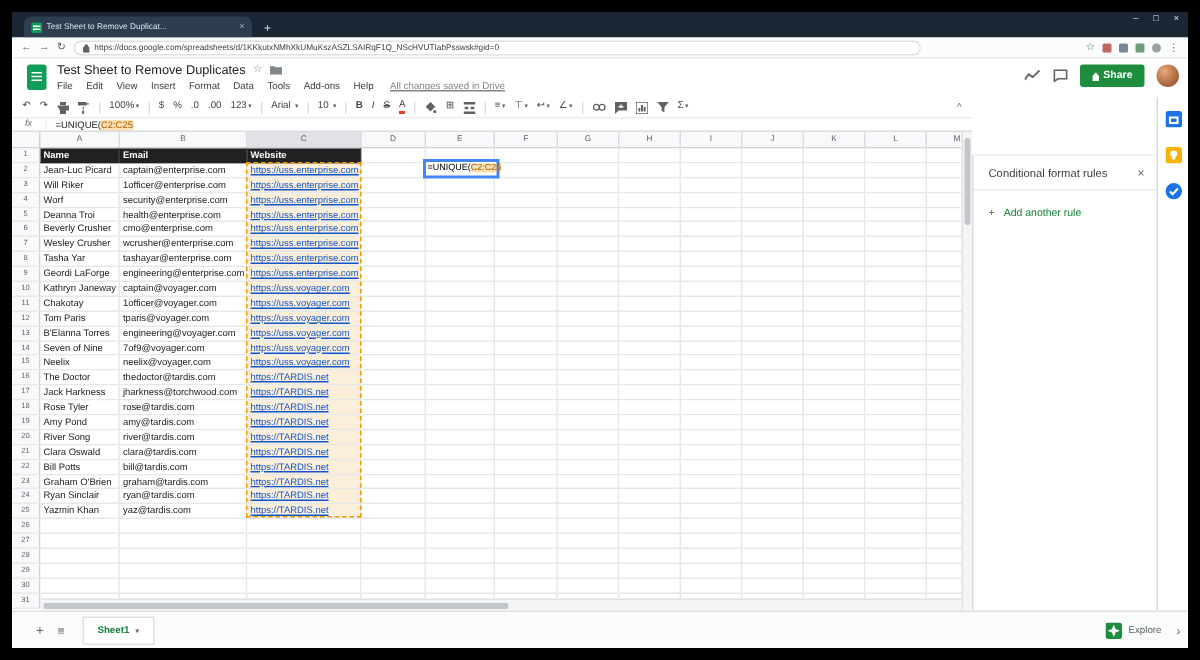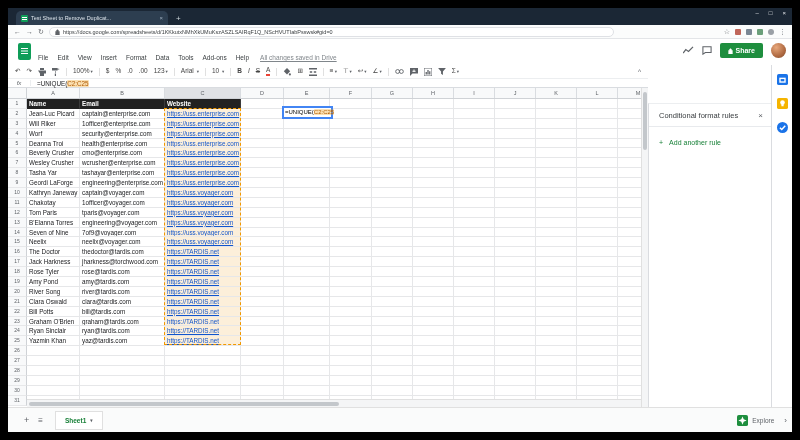--- a/index.html
+++ b/index.html
@@ -125,20 +125,27 @@
       <span class="exticon" style="background:#c0665a"></span>
       <span class="exticon" style="background:#7a8794"></span>
       <span class="exticon" style="background:#6a9f7a"></span>
       <span class="exticon" style="background:#9aa0a6;border-radius:50%"></span>
       <span class="menu-dots">⋮</span>
     </div>
   </div>
 
   <div class="appheader">
     <div class="logo"></div>
+    <div class="titlerow">
+      <span class="doc-title">Test Sheet to Remove Duplicates</span>
+      <span class="title-star">☆</span>
+      <svg width="8" height="7" viewBox="0 0 10 8">
+          <path d="M0 1h3.5l1 1H10v6H0z" fill="#80868b"></path>
+        </svg>
+    </div>
     <div class="menurow">
       <span style="display:flex;gap:9px">
           <div class="menu-item" style="display: inline-block;">File</div>
           <div class="menu-item" style="display: inline-block;">Edit</div>
           <div class="menu-item" style="display: inline-block;">View</div>
           <div class="menu-item" style="display: inline-block;">Insert</div>
           <div class="menu-item" style="display: inline-block;">Format</div>
           <div class="menu-item" style="display: inline-block;">Data</div>
           <div class="menu-item" style="display: inline-block;">Tools</div>
           <div class="menu-item" style="display: inline-block;">Add-ons</div>

